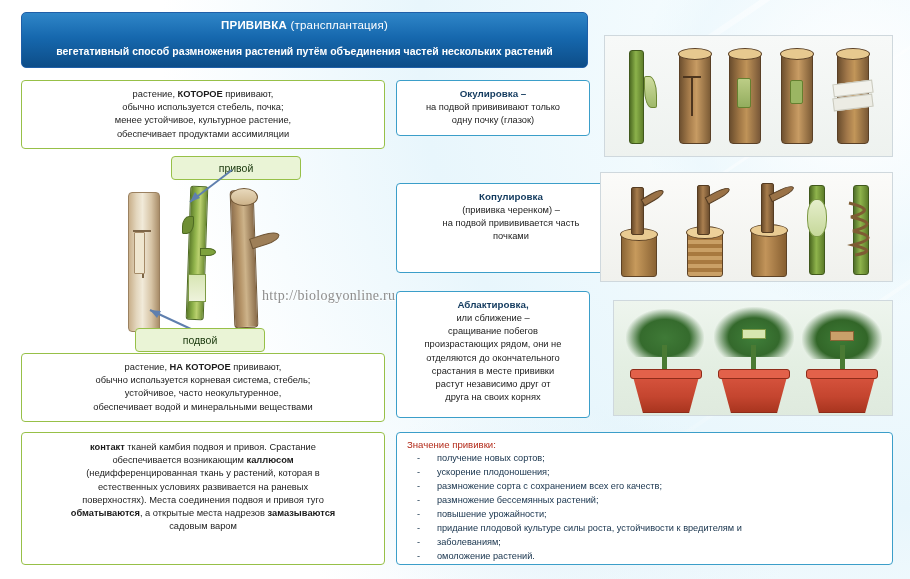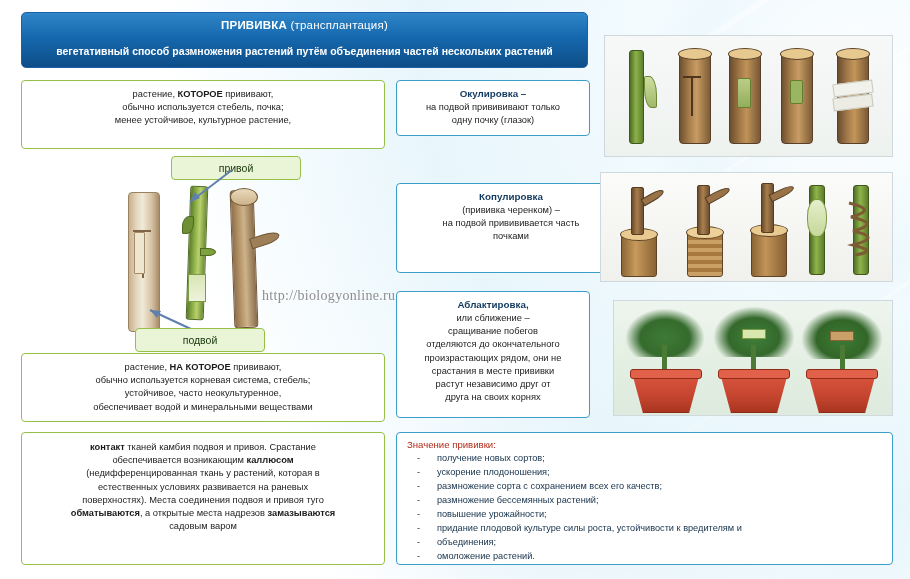--- a/index.html
+++ b/index.html
@@ -215,20 +215,21 @@
     </div>
     <div class="title-line2">вегетативный способ размножения растений путём объединения частей нескольких растений</div>
   </div>
 
   <div class="panel green" id="panel-scion">
     <p class="txt">
       <span>растение, </span><span class="b">КОТОРОЕ</span><span> прививают,</span>
     </p>
     <p class="txt">обычно используется стебель, почка;</p>
     <p class="txt">менее устойчивое, культурное растение,</p>
+    <p class="txt">обеспечивает продуктами ассимиляции</p>
   </div>
 
   <div class="label-box" id="label-privoy">привой</div>
 
   <div id="illu">
 
     <div class="stem" style="left:8px; top:10px; width:30px; height:138px;
                 background: linear-gradient(90deg,#c9b08b 0%, #e3d6bd 25%, #f1ead9 45%, #d6c3a4 75%, #a98d69 100%);
                 border:1px solid #9b8160; border-radius:4px;"></div>
     <div style="position:absolute; left:22px; top:48px; width:2px; height:48px; background:#7d6546;"></div>
@@ -291,37 +292,37 @@
     <div class="panel-title">Копулировка</div>
     <p class="txt">(прививка черенком) –</p>
     <p class="txt">на подвой привививается часть</p>
     <p class="txt">почками</p>
   </div>
 
   <div class="panel blue" id="panel-ablaktirovka">
     <div class="panel-title">Аблактировка,</div>
     <p class="txt">или сближение –</p>
     <p class="txt">сращивание побегов</p>
+    <p class="txt">произрастающих рядом, они не</p>
     <p class="txt">отделяются до окончательного</p>
-    <p class="txt">произрастающих рядом, они не</p>
     <p class="txt">срастания в месте прививки</p>
     <p class="txt">растут независимо друг от</p>
     <p class="txt">друга на своих корнях</p>
   </div>
 
   <div class="panel blue" id="panel-znachenie">
     <div class="znach-title">Значение прививки:</div>
     <ul>
       <li>получение  новых сортов;</li>
       <li>ускорение плодоношения;</li>
       <li>размножение  сорта с сохранением  всех его качеств;</li>
       <li>размножение  бессемянных растений;</li>
       <li>повышение  урожайности;</li>
       <li>придание плодовой культуре силы роста, устойчивости к вредителям  и</li>
-      <li style="padding-left:30px;">объединения;</li>
+      <li style="padding-left:30px;">заболеваниям;</li>
       <li>омоложение растений.</li>
     </ul>
   </div>
 
   <div class="photo" id="photo-bud">
     <div class="photo-inner" style="background: linear-gradient(180deg,#f7f9f8 0%, #eef2ef 100%);">
 
       <div style="position:absolute; left:24px; top:14px; width:13px; height:92px; background: linear-gradient(90deg,#4f6d23,#8cb24b 45%,#5f7f2b); border:1px solid #41591d; border-radius:3px;"></div>
       <div style="position:absolute; left:39px; top:40px; width:11px; height:30px; background: linear-gradient(180deg,#cfdd9f,#9fb96a); border:1px solid #6c8733; border-radius:2px 60% 2px 60%;"></div>
 

